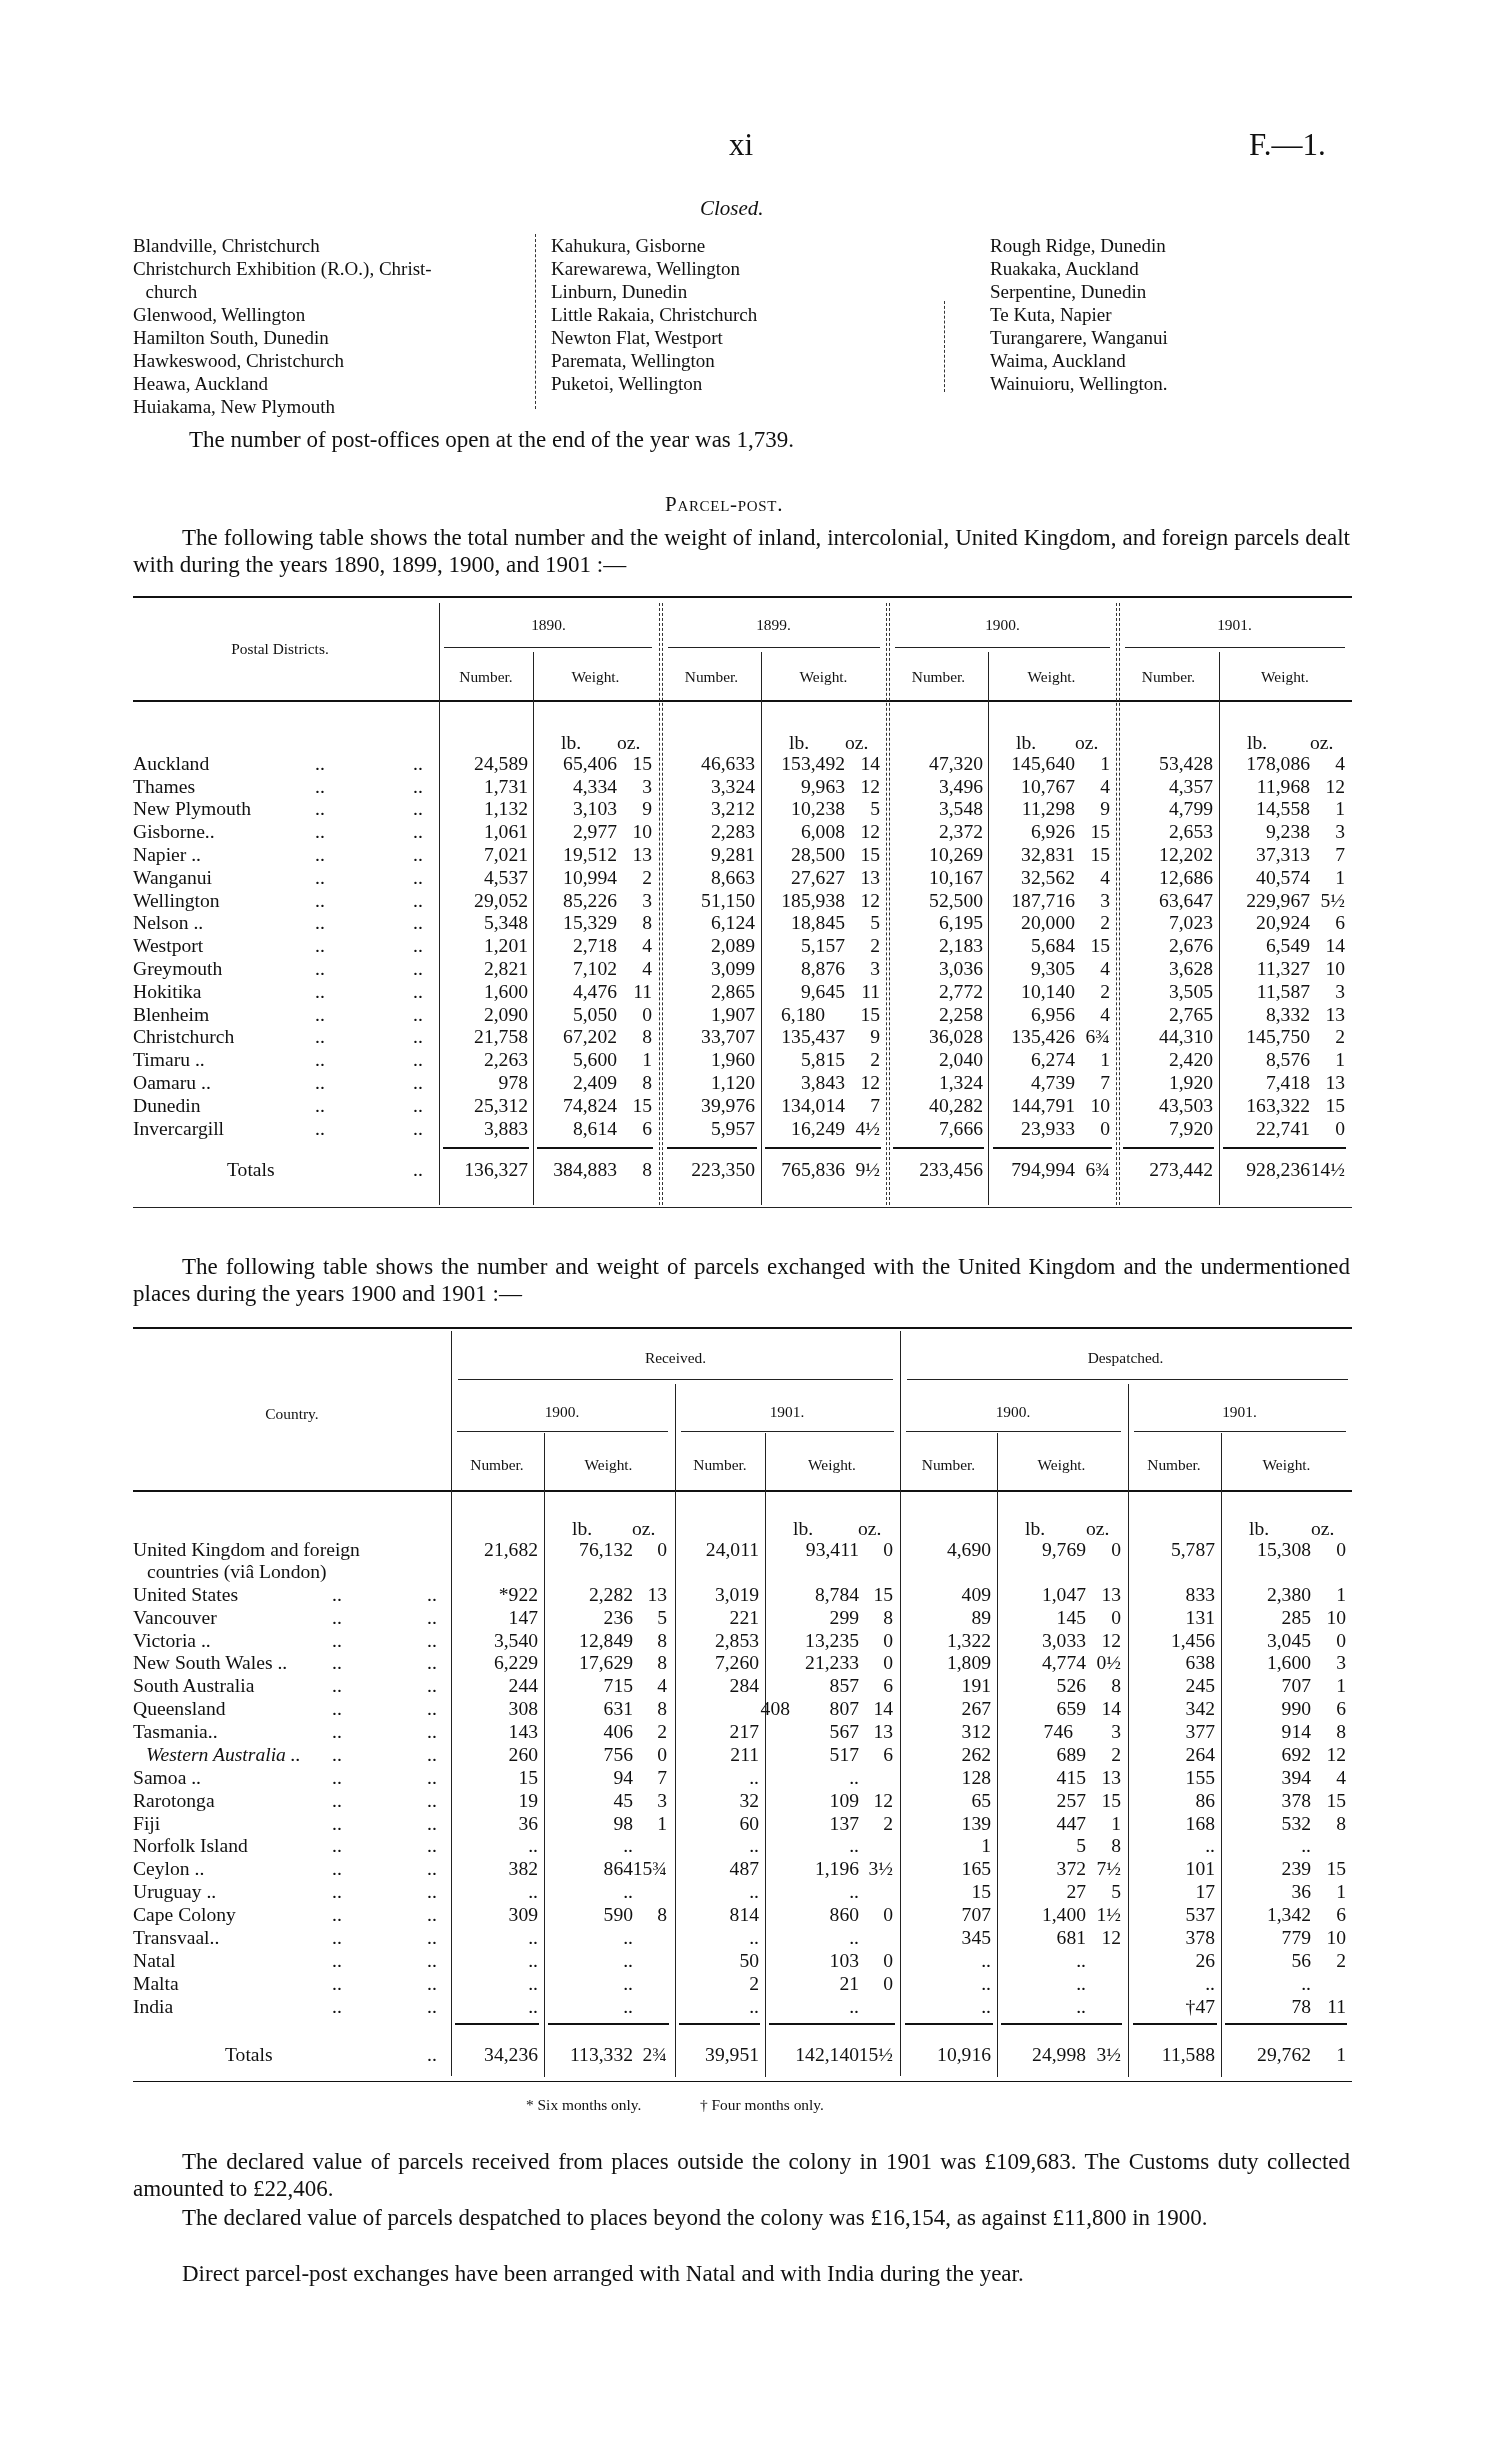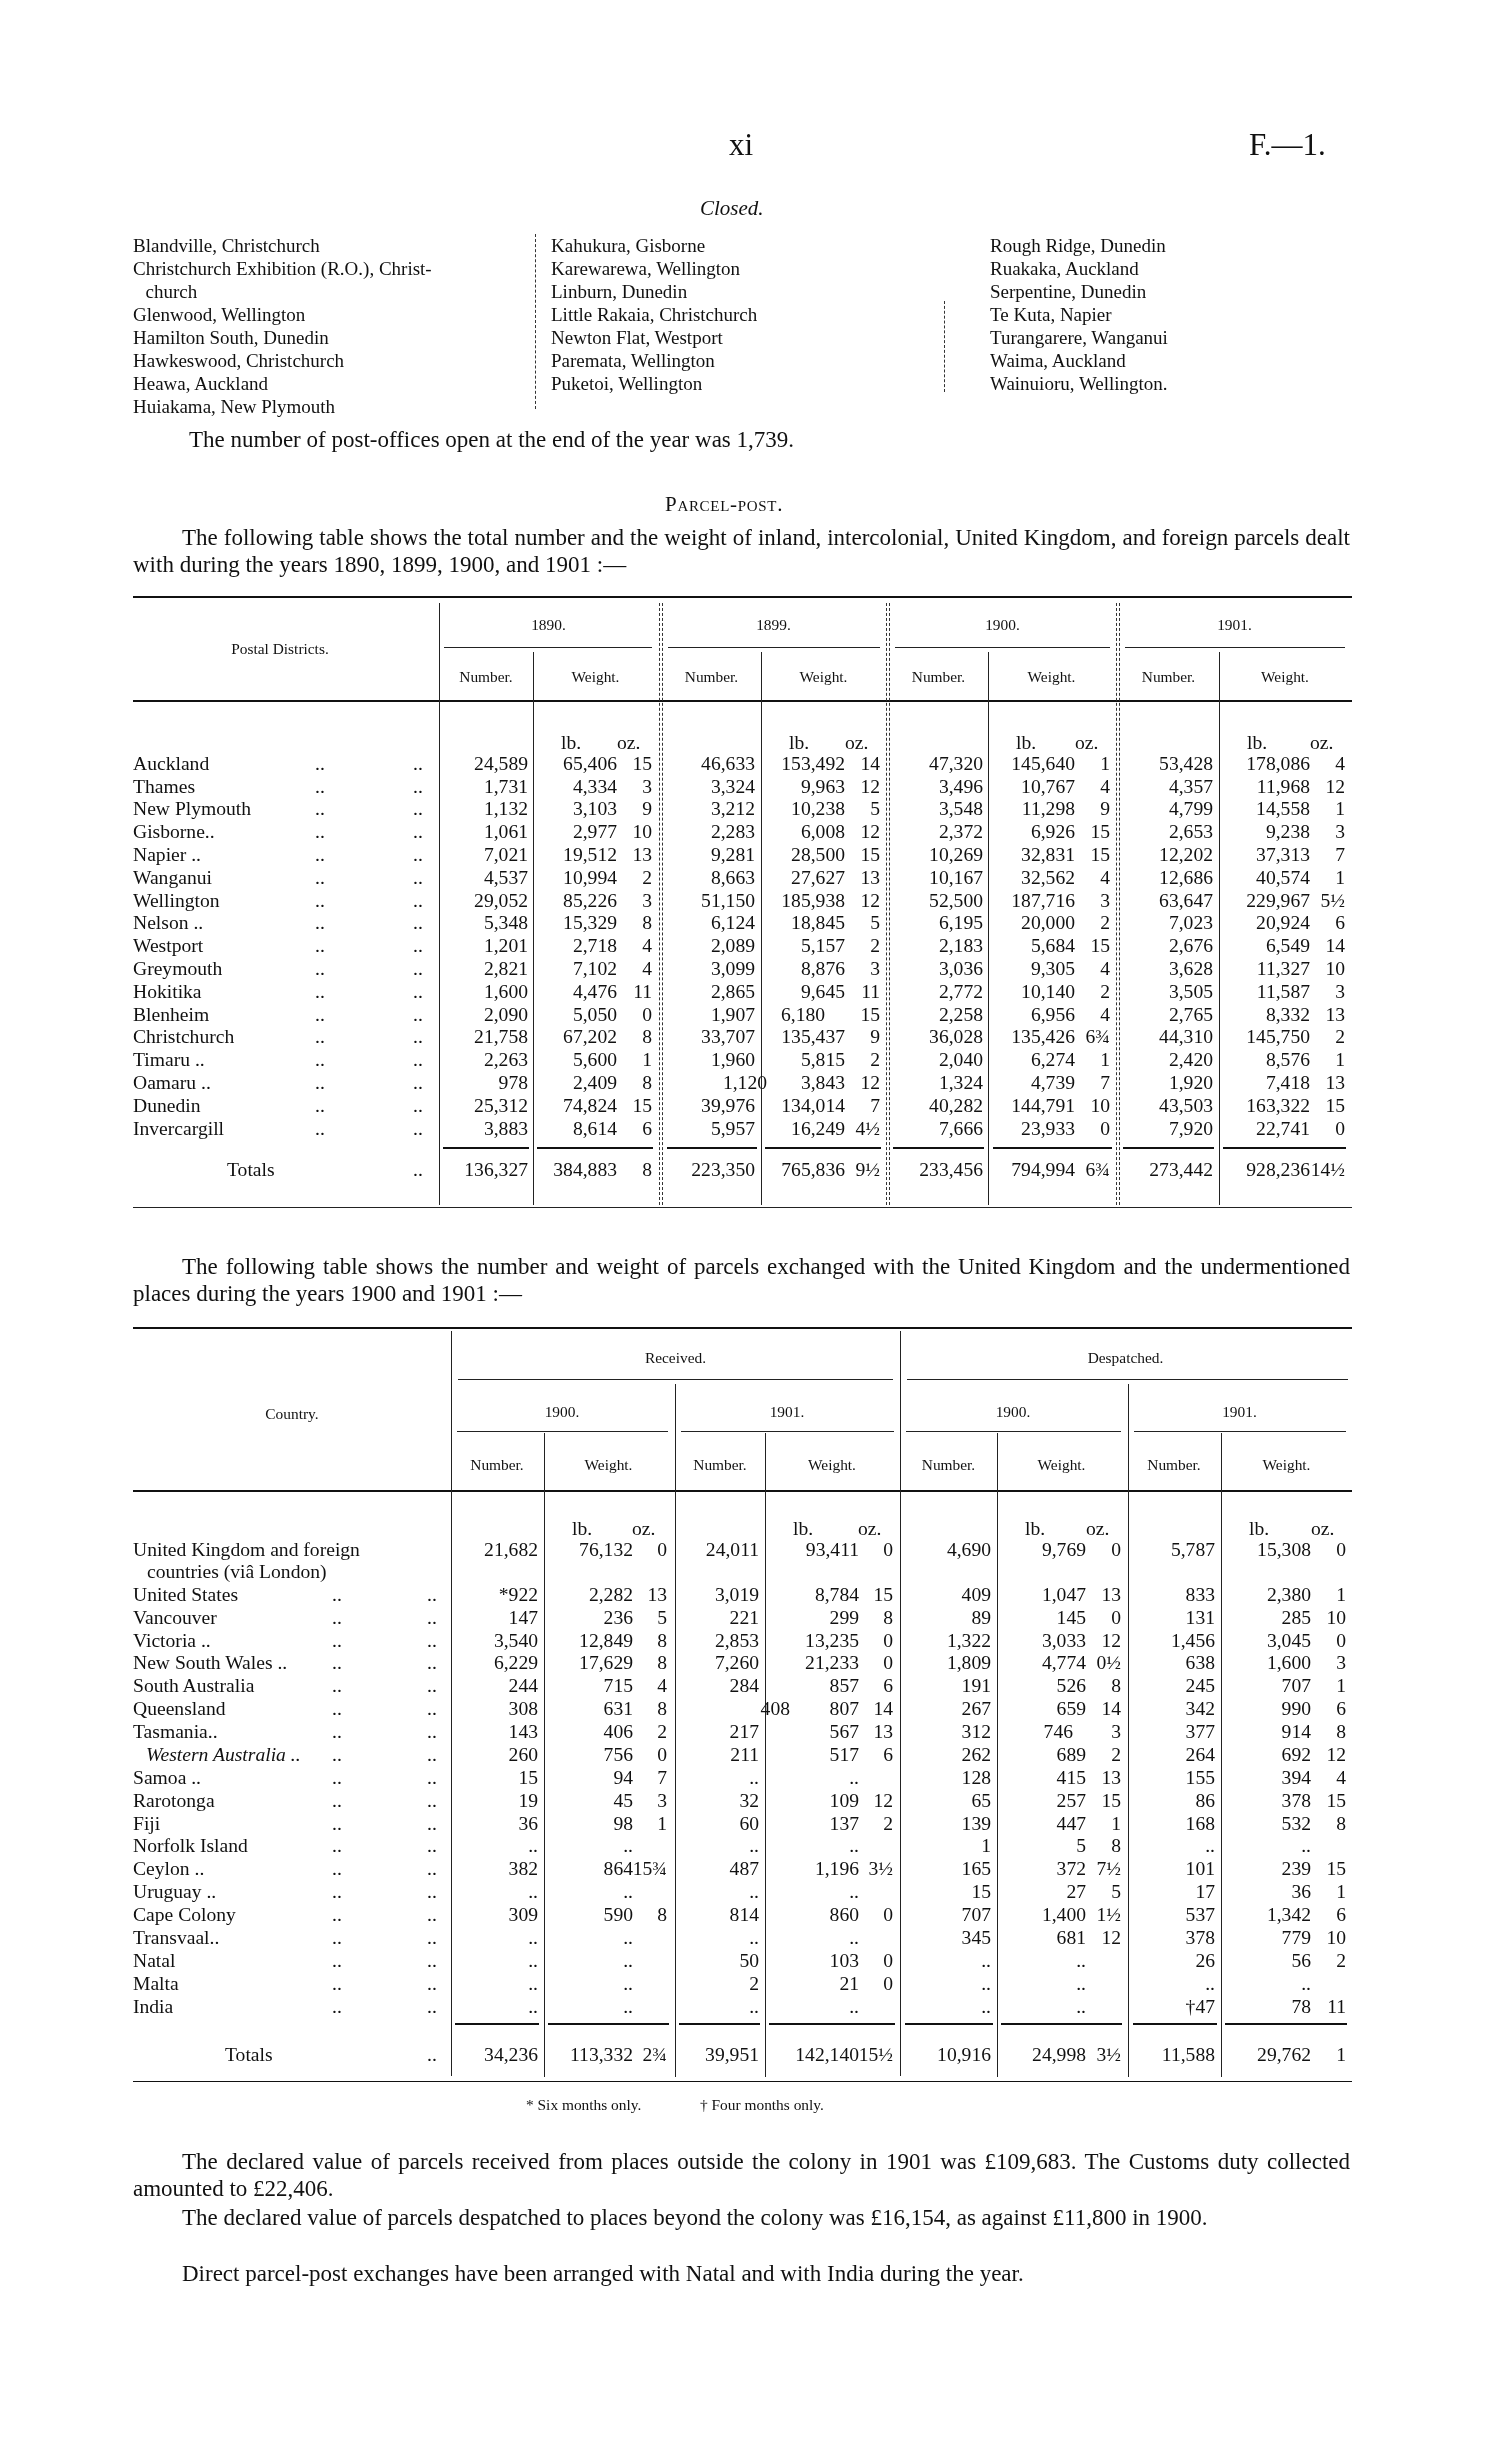--- a/index.html
+++ b/index.html
@@ -320,21 +320,21 @@
     <div class="cell" style="left:1075px; top:1049px; width:35px;">1</div>
     <div class="cell" style="left:1119px; top:1049px; width:94px;">2,420</div>
     <div class="cell" style="left:1219px; top:1049px; width:91px;">8,576</div>
     <div class="cell" style="left:1310px; top:1049px; width:35px;">1</div>
     <div class="label" style="left:133px; top:1072px;">Oamaru ..</div>
     <div class="dots" style="left:315px; top:1072px;">..</div>
     <div class="dots" style="left:413px; top:1072px;">..</div>
     <div class="cell" style="left:439px; top:1072px; width:89px;">978</div>
     <div class="cell" style="left:533px; top:1072px; width:84px;">2,409</div>
     <div class="cell" style="left:617px; top:1072px; width:35px;">8</div>
-    <div class="cell" style="left:662px; top:1072px; width:93px;margin-left:12px;">1,120</div>
+    <div class="cell" style="left:662px; top:1072px; width:93px;">1,120</div>
     <div class="cell" style="left:761px; top:1072px; width:84px;">3,843</div>
     <div class="cell" style="left:845px; top:1072px; width:35px;">12</div>
     <div class="cell" style="left:889px; top:1072px; width:94px;">1,324</div>
     <div class="cell" style="left:988px; top:1072px; width:87px;">4,739</div>
     <div class="cell" style="left:1075px; top:1072px; width:35px;">7</div>
     <div class="cell" style="left:1119px; top:1072px; width:94px;">1,920</div>
     <div class="cell" style="left:1219px; top:1072px; width:91px;">7,418</div>
     <div class="cell" style="left:1310px; top:1072px; width:35px;">13</div>
     <div class="label" style="left:133px; top:1095px;">Dunedin</div>
     <div class="dots" style="left:315px; top:1095px;">..</div>

